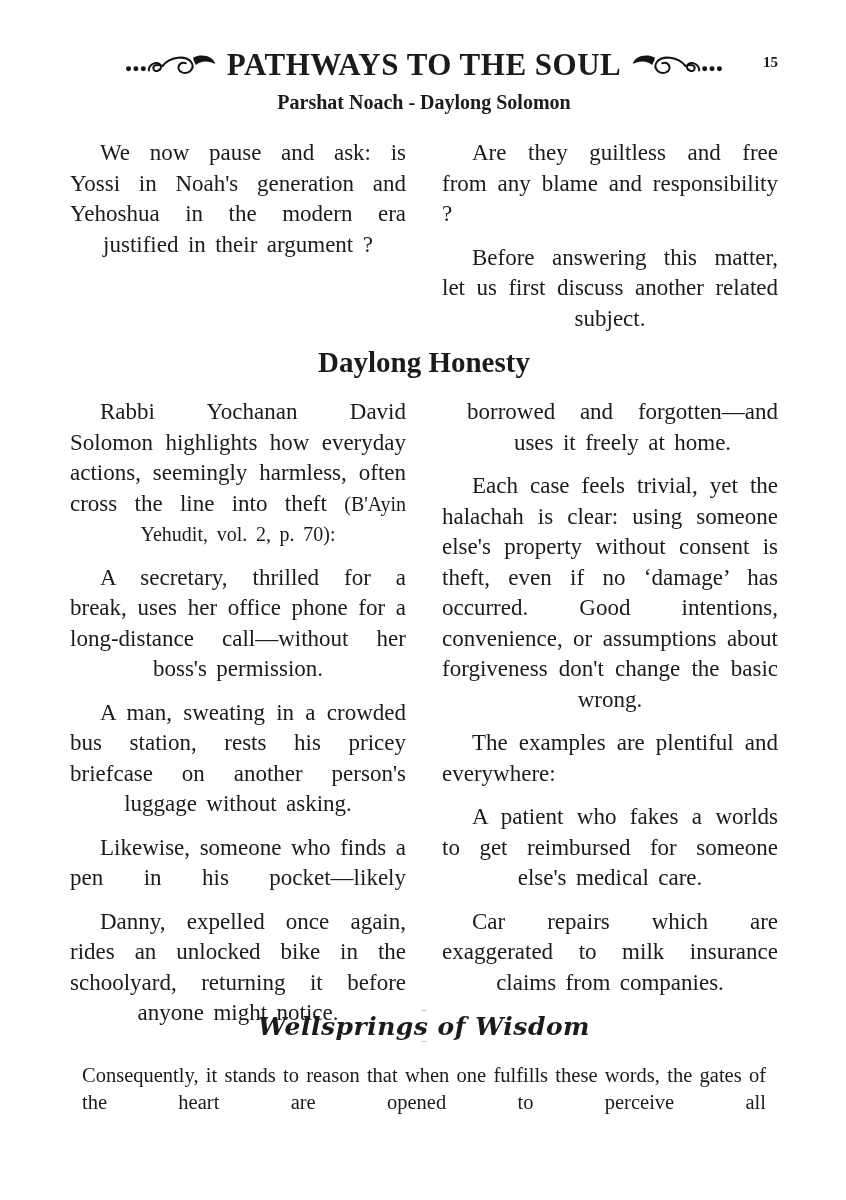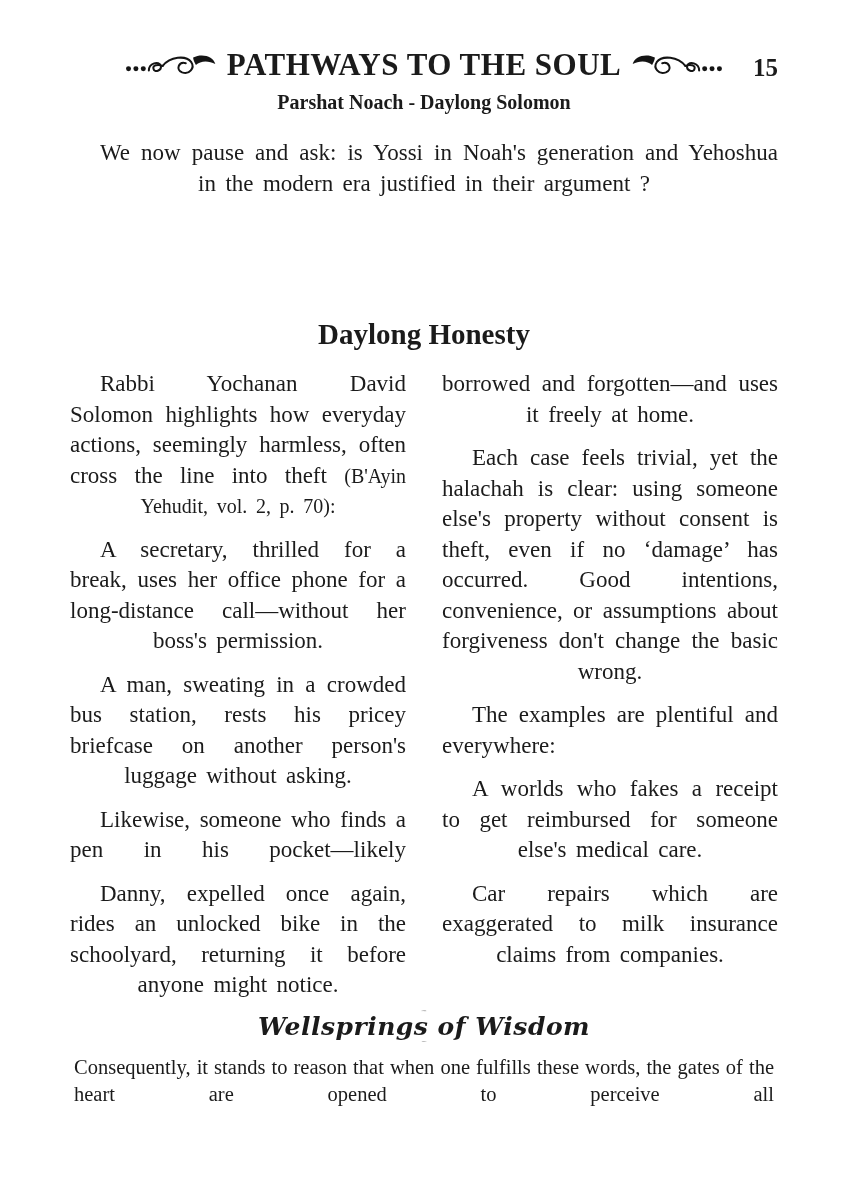--- a/index.html
+++ b/index.html
@@ -6,53 +6,53 @@
   body {
     width:846px; height:1200px; overflow:hidden;
     background:#ffffff; color:#1b1b1b;
     font-family:"Liberation Serif", serif;
   }
   .page { position:relative; width:846px; height:1200px; padding:42px 68px 0 70px; box-sizing:border-box; }
 
   
   .title-row { position:relative; display:flex; align-items:center; justify-content:center; gap:8px; height:46px; }
   .book-title { font-size:31px; font-weight:bold; letter-spacing:.5px; margin:0; white-space:nowrap; }
-  .pagenum { position:absolute; right:0; top:12px; font-size:25px; font-weight:bold; }
+  .pagenum { position:absolute; right:0; top:12px; font-size:15px; font-weight:bold; }
   .flourish { flex:0 0 auto; }
   .subtitle { text-align:center; font-size:20px; font-weight:bold; margin:3px 0 0 0; }
 
   
   .cols { display:flex; gap:36px; }
   .col { flex:1 1 0; min-width:0; }
   .intro { margin-top:24px; min-height:168px; }
 
   .para {
     font-size:23px; line-height:30.5px; margin:0 0 13px 0;
     text-align:justify; text-indent:30px; word-spacing:.16em;
   }
   .para:last-child { margin-bottom:0; }
-  .noindent { text-indent:0; }
+  .noindent { text-indent:0;margin-left:25px; }
   .tal-center { text-align-last:center; }
   .tal-left   { text-align-last:left; }
   .tal-just   { text-align-last:justify; }
   .cite { font-size:20px; }
 
   .section-heading { font-size:29px; font-weight:bold; text-align:center; margin:12px 0 18px 0; }
 
   
   .footer { position:absolute; left:70px; right:68px; top:1008px; }
   .divider { display:flex; align-items:center; height:36px;flex-direction:column; }
   .rule { flex:1 1 auto; border-top:2px solid #2a2a2a; }
   .script-label {
     font-family:"DejaVu Serif", serif; font-style:italic; font-weight:bold;
     font-size:25px; white-space:nowrap; padding:0 5px; letter-spacing:.5px;
   }
   .footer-cols { margin-top:6px; }
   .fpara {
-    font-size:20.5px; line-height:27px; margin:4px;
+    font-size:20.5px; line-height:27px; margin:12px;
     text-align:justify; text-align-last:justify;
   }
   .fcite { font-size:18px; }
 
   svg .ink { stroke:#141414; fill:none; stroke-width:2.2; stroke-linecap:round; }
   svg .ink-f { fill:#141414; stroke:none; }
 </style>
 </head>
 <body>
 
@@ -79,37 +79,41 @@
       </svg>
       <span class="pagenum">15</span>
     </div>
     <h2 class="subtitle">Parshat Noach - Daylong Solomon</h2>
   </header>
 
   <section class="cols intro">
     <div class="col">
       <p class="para tal-center">We now pause and ask: is Yossi in Noah's generation and Yehoshua in the modern era justified in their argument ?</p>
     </div>
+    <div class="col">
+      <p class="para tal-left">Are they guiltless and free from any blame and responsibility ?</p>
+      <p class="para tal-center">Before answering this matter, let us first discuss another related subject.</p>
+    </div>
   </section>
 
   <h3 class="section-heading">Daylong Honesty</h3>
 
   <section class="cols">
     <div class="col">
       <p class="para tal-center"><span>Rabbi Yochanan David Solomon highlights how everyday actions, seemingly harmless, often cross the line into theft</span> <span class="cite">(B'Ayin Yehudit, vol. 2, p. 70):</span></p>
       <p class="para tal-center">A secretary, thrilled for a break, uses her office phone for a long-distance call—without her boss's permission.</p>
       <p class="para tal-center">A man, sweating in a crowded bus station, rests his pricey briefcase on another person's luggage without asking.</p>
       <p class="para tal-just">Likewise, someone who finds a pen in his pocket—likely</p>
       <p class="para tal-center">Danny, expelled once again, rides an unlocked bike in the schoolyard, returning it before anyone might notice.</p>
     </div>
     <div class="col">
       <p class="para tal-center noindent">borrowed and forgotten—and uses it freely at home.</p>
       <p class="para tal-center">Each case feels trivial, yet the halachah is clear: using someone else's property without consent is theft, even if no ‘damage’ has occurred. Good intentions, convenience, or assumptions about forgiveness don't change the basic wrong.</p>
       <p class="para tal-left">The examples are plentiful and everywhere:</p>
-      <p class="para tal-center">A worlds who fakes a receipt to get reimbursed for someone else's medical care.</p>
+      <p class="para tal-center">A patient who fakes a worlds to get reimbursed for someone else's medical care.</p>
       <p class="para tal-center">Car repairs which are exaggerated to milk insurance claims from companies.</p>
     </div>
   </section>
 
   <footer class="footer">
     <div class="divider">
       <span class="rule"></span>
       <svg width="66" height="24" viewBox="0 0 74 24">
         <path class="ink" d="M0 12 H20" stroke-width="2"></path>
         <path class="ink-f" d="M18 8.5 L29 12 L18 15.5 Z"></path>

